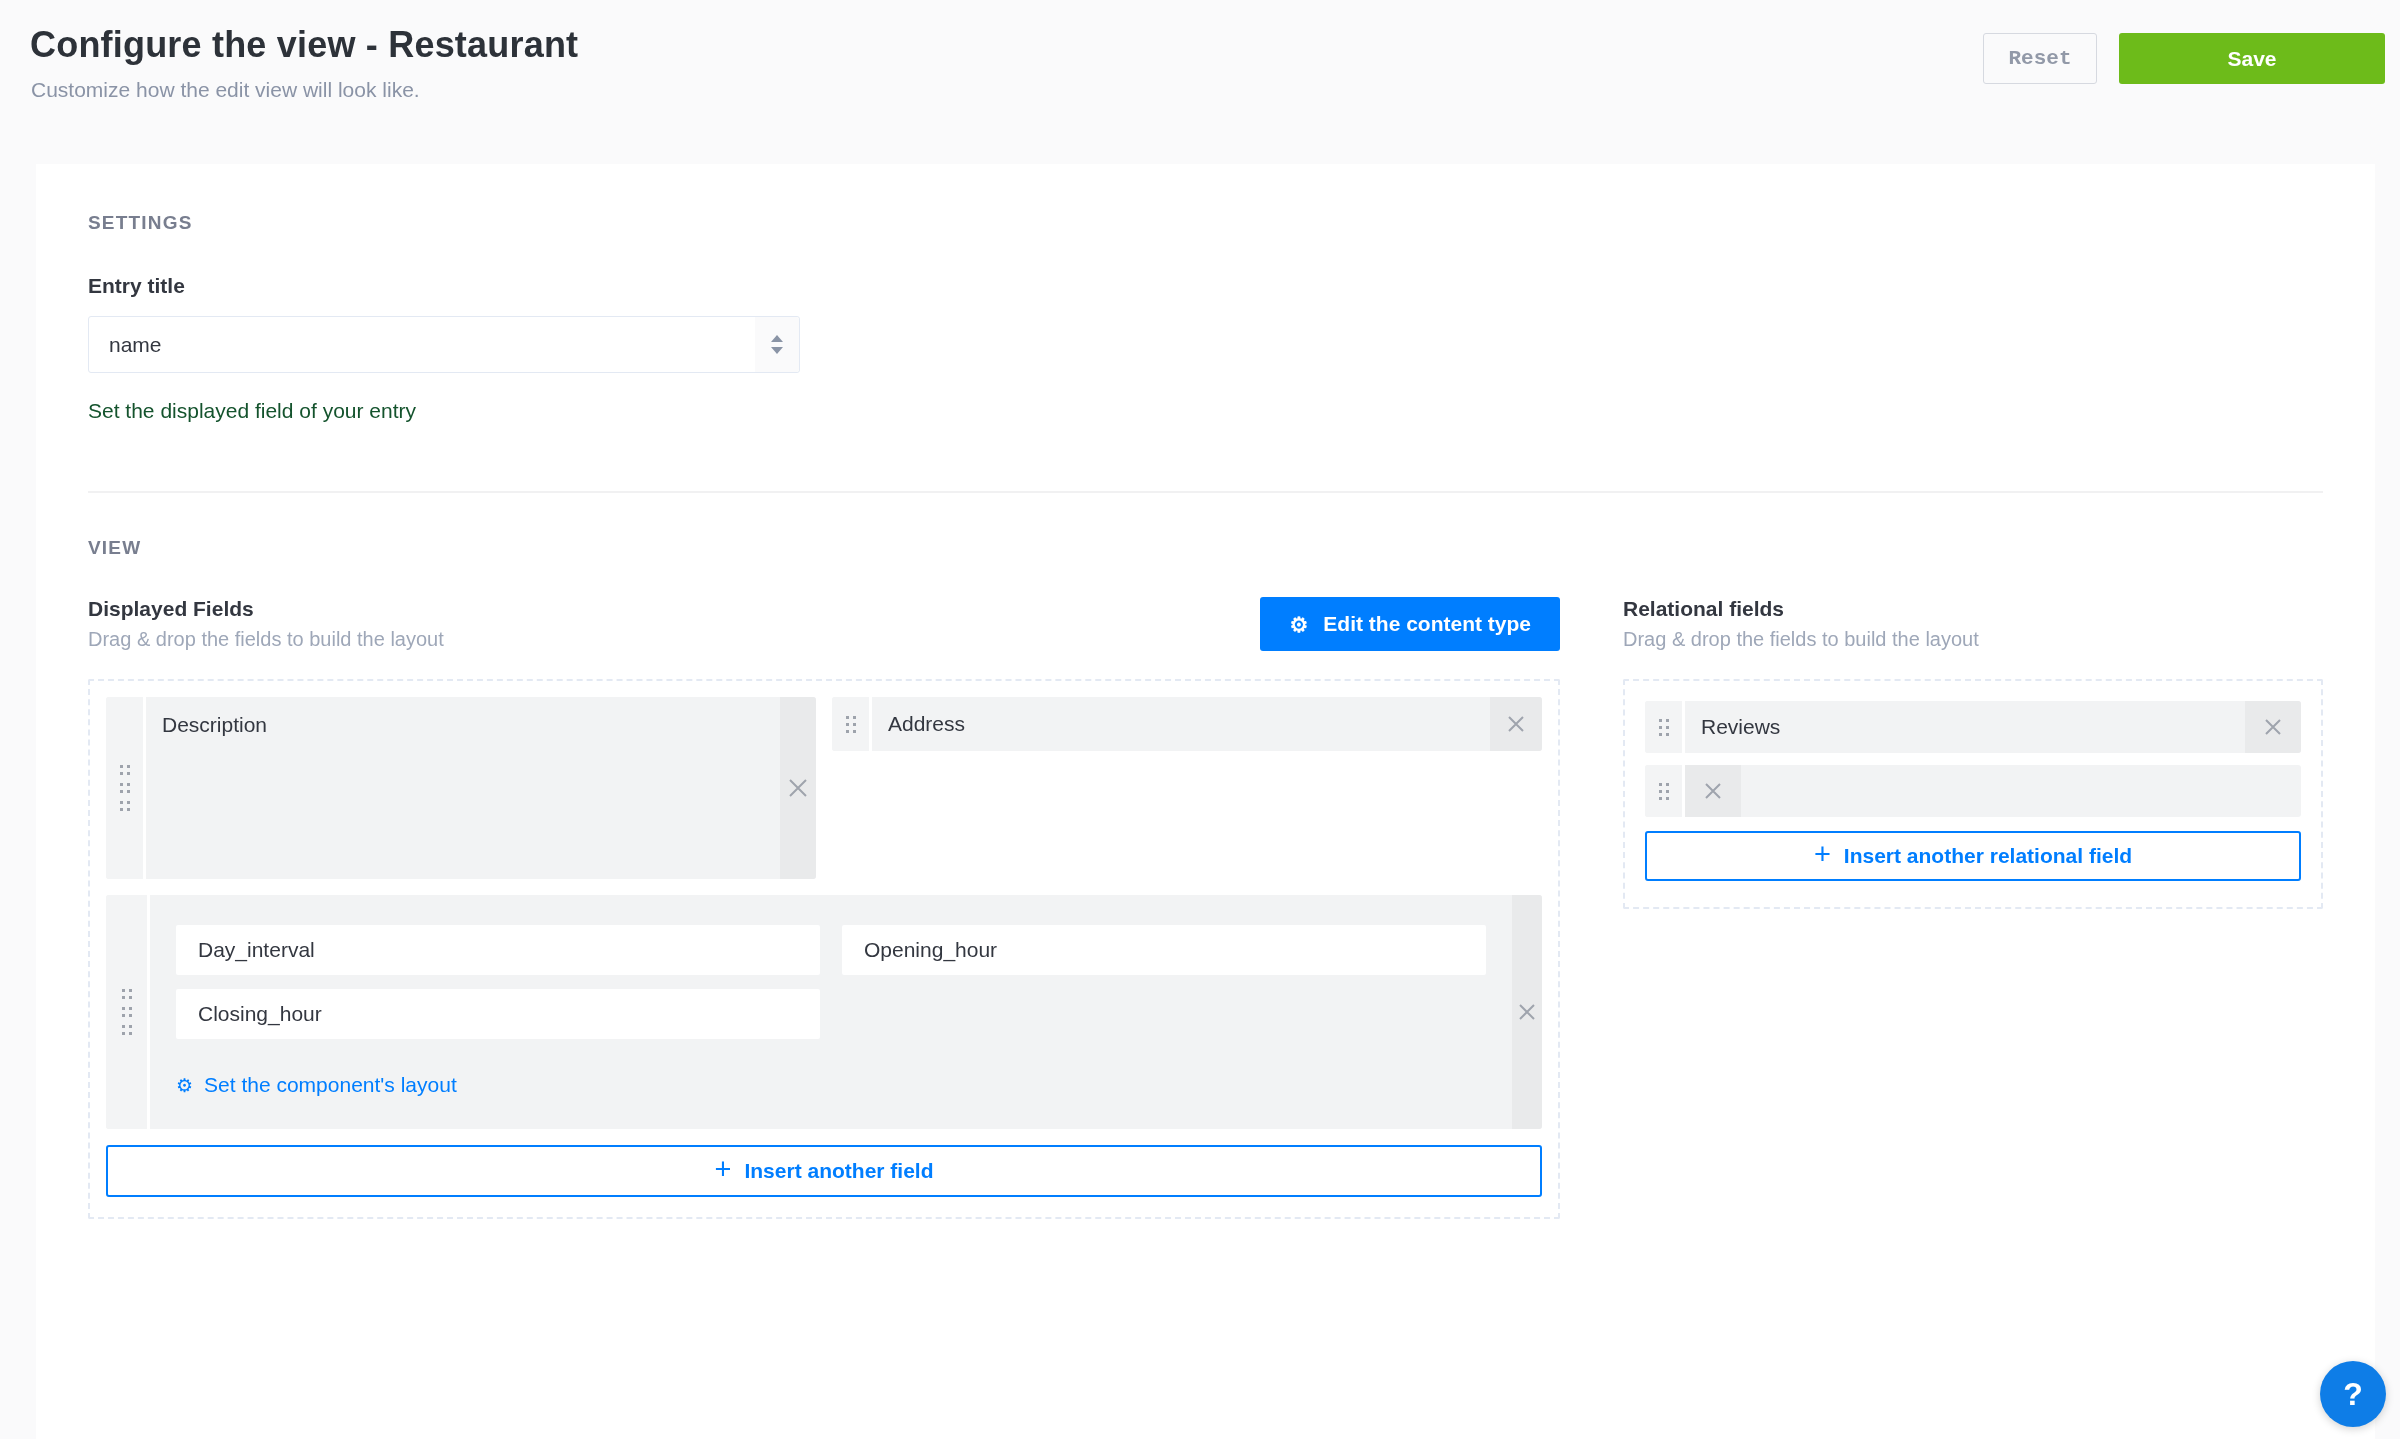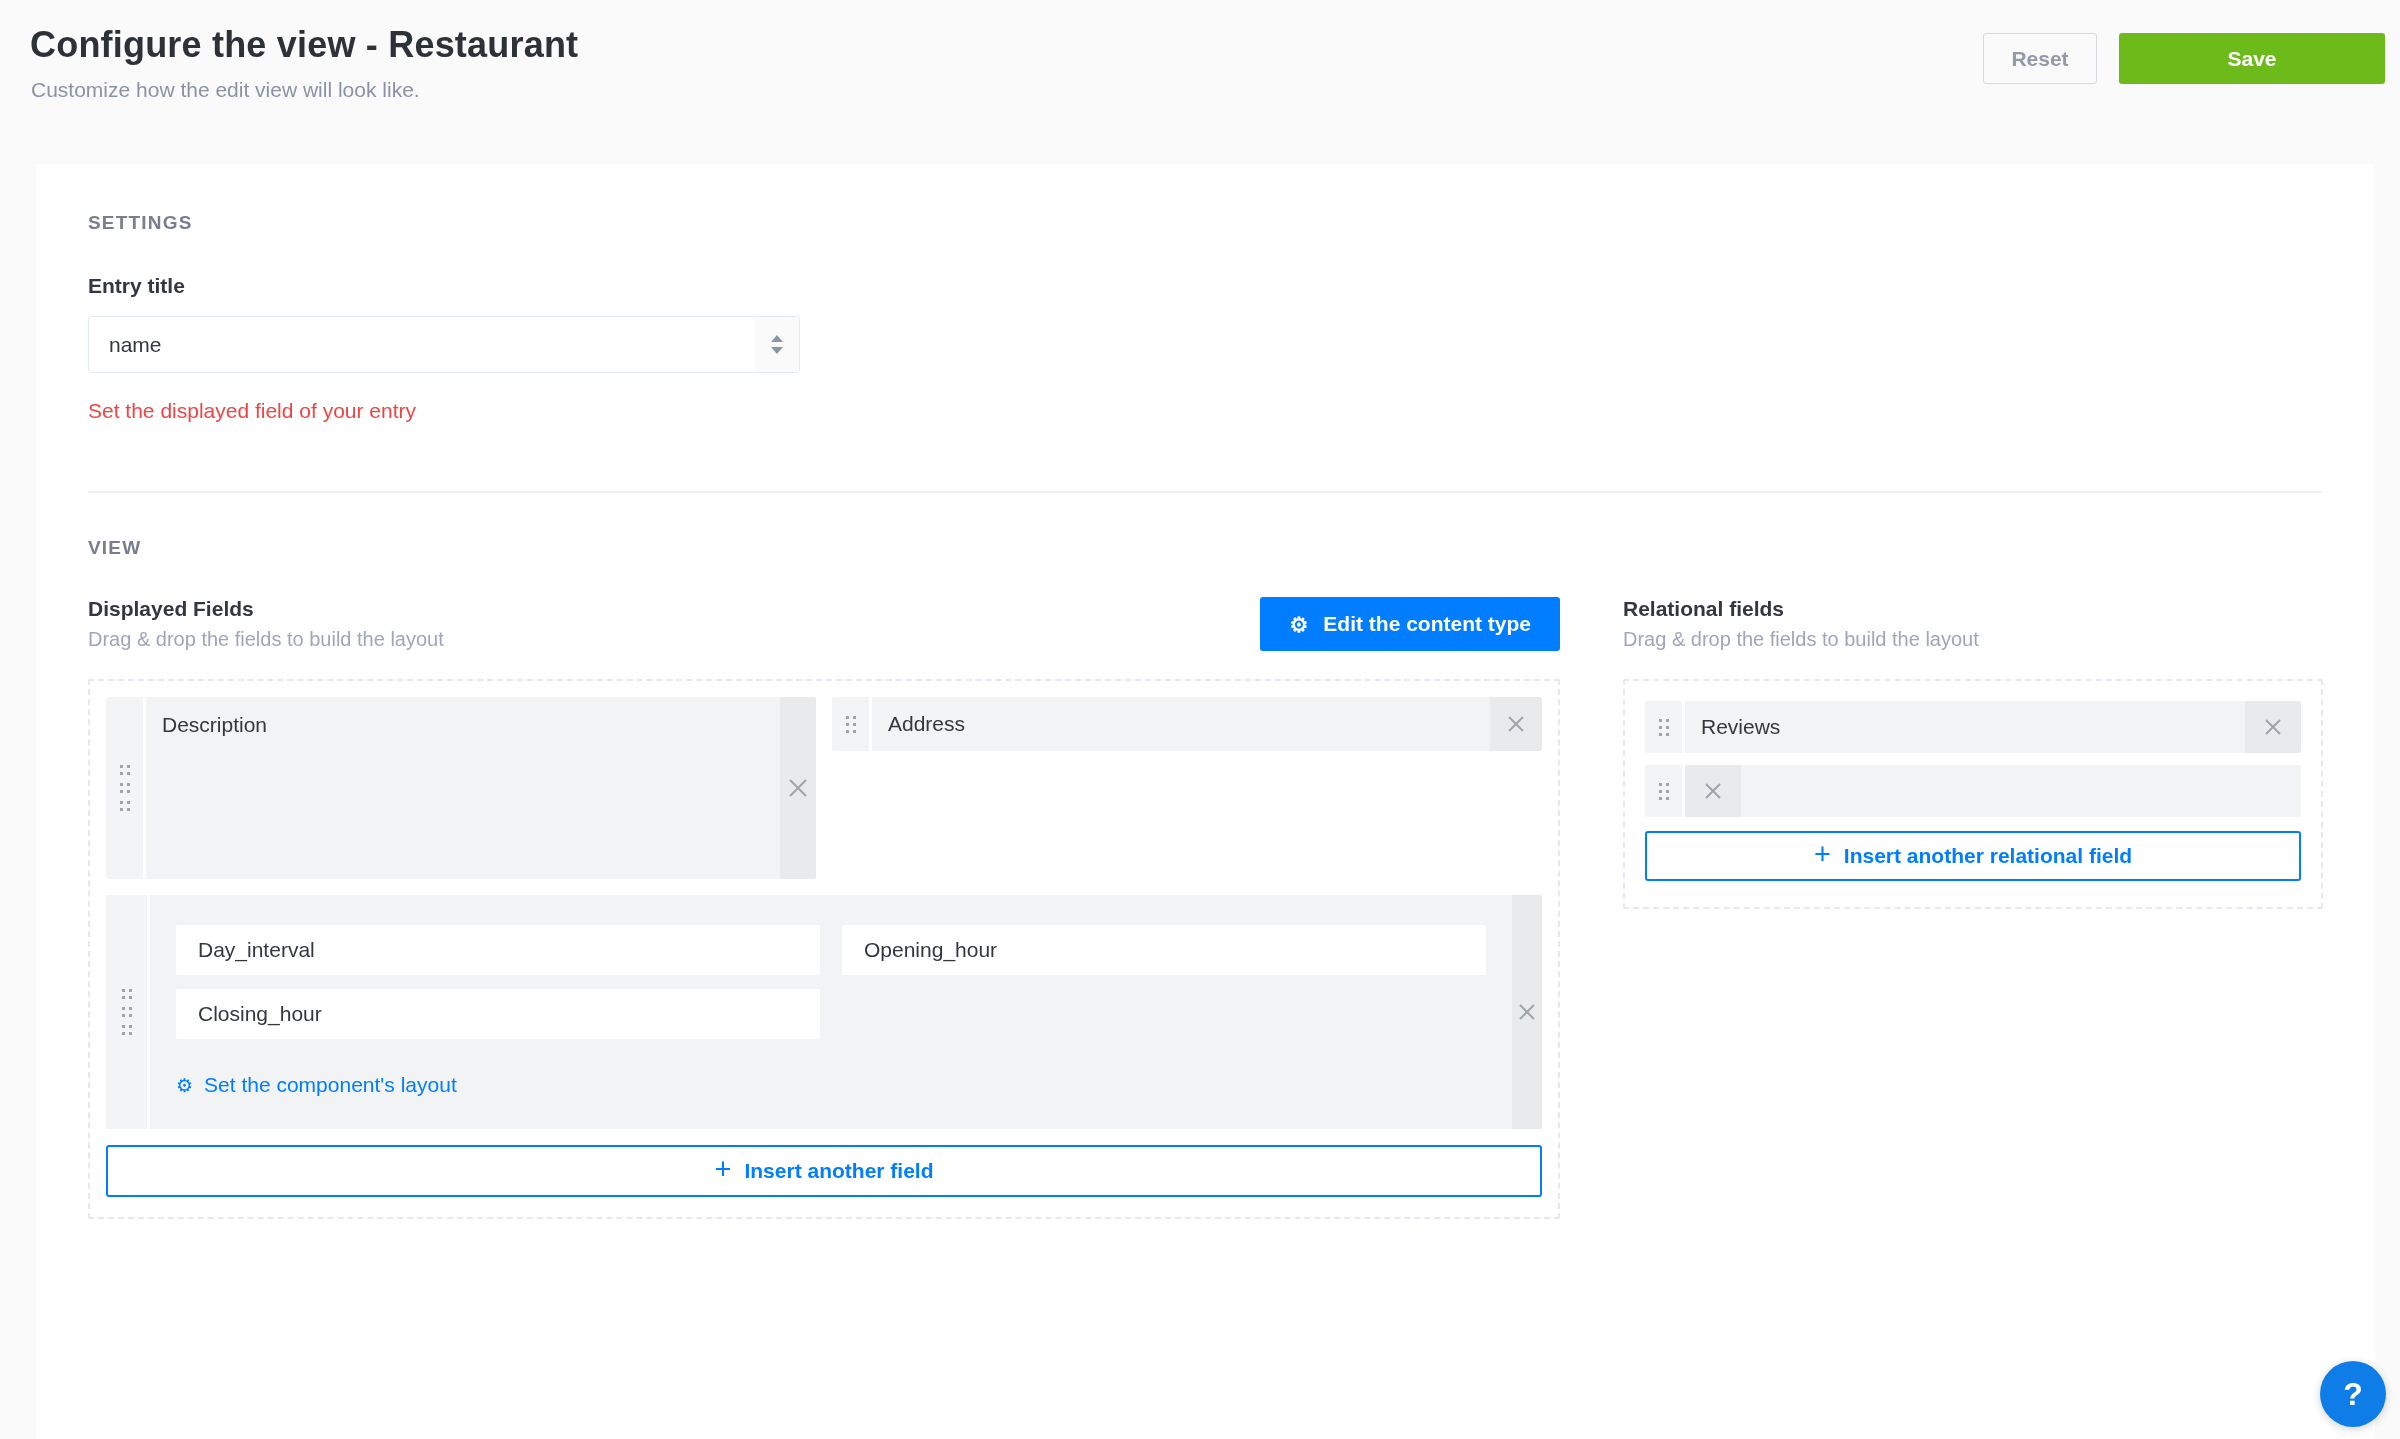--- a/index.html
+++ b/index.html
@@ -10,21 +10,21 @@
     color: #333740;
   }
   
   .page-header { position: absolute; left: 0; top: 0; width: 2400px; height: 164px; }
   .page-title { position: absolute; left: 30px; top: 24px; font-size: 36px; font-weight: 700; color: #2D3239; letter-spacing: 0.2px; }
   .page-subtitle { position: absolute; left: 31px; top: 78px; font-size: 21px; color: #8A93A6; }
   .header-actions { position: absolute; top: 33px; right: 15px; display: flex; gap: 22px; align-items: center; }
   .btn-reset {
     width: 114px; height: 51px; background: transparent; border: 1px solid #D6D9E0;
     border-radius: 3px; color: #9299A8; font-size: 21px; font-weight: 600; cursor: pointer;
-    font-family: Liberation Sans, sans-serif;
+    font-family: Liberation Mono, monospace;
   }
   .btn-save {
     width: 266px; height: 51px; background: #6DBB1A; border: none; border-radius: 3px;
     color: #FFFFFF; font-size: 21px; font-weight: 600; cursor: pointer;
     font-family: "Liberation Sans", sans-serif;
   }
   
   .card {
     position: absolute; left: 36px; top: 164px; width: 2339px; height: 1275px;
     background: #FFFFFF; padding: 48px 52px 0 52px;
@@ -32,21 +32,21 @@
   .section-label { font-size: 19px; font-weight: 700; letter-spacing: 1.2px; color: #787E8F; }
   .entry-title-label { margin-top: 40px; font-size: 21px; font-weight: 700; color: #333740; }
   .select {
     margin-top: 18px; width: 712px; height: 57px; background: #FFFFFF;
     border: 1px solid #E3E9F3; border-radius: 3px; display: flex; align-items: stretch; cursor: pointer;
   }
   .select-value { flex: 1; display: flex; align-items: center; padding-left: 20px; font-size: 21px; color: #333740; }
   .select-spinner { width: 44px; background: #FAFAFB; display: flex; flex-direction: column; align-items: center; justify-content: center; gap: 5px; border-radius: 0 3px 3px 0; }
   .tri-up { width: 0; height: 0; border-left: 6px solid transparent; border-right: 6px solid transparent; border-bottom: 7px solid #8A94A6; }
   .tri-down { width: 0; height: 0; border-left: 6px solid transparent; border-right: 6px solid transparent; border-top: 7px solid #8A94A6; }
-  .entry-help { margin-top: 26px; font-size: 21px; color: #ef4444; }
+  .entry-help { margin-top: 26px; font-size: 21px; color: #14532d; }
   .divider { margin-top: 68px; border-top: 2px solid #F1F1F2; }
   .view-label { margin-top: 44px; }
   
   .columns { display: flex; margin-top: 30px; }
   .col-left { width: 1472px; }
   .col-right { width: 700px; margin-left: 63px; }
   .col-header { display: flex; justify-content: space-between; align-items: flex-end; height: 62px; }
   .col-heading-title { font-size: 21px; font-weight: 700; color: #333740; }
   .col-heading-sub { margin-top: 7px; font-size: 20px; color: #9EA7B8; }
   .btn-edit-ct {

